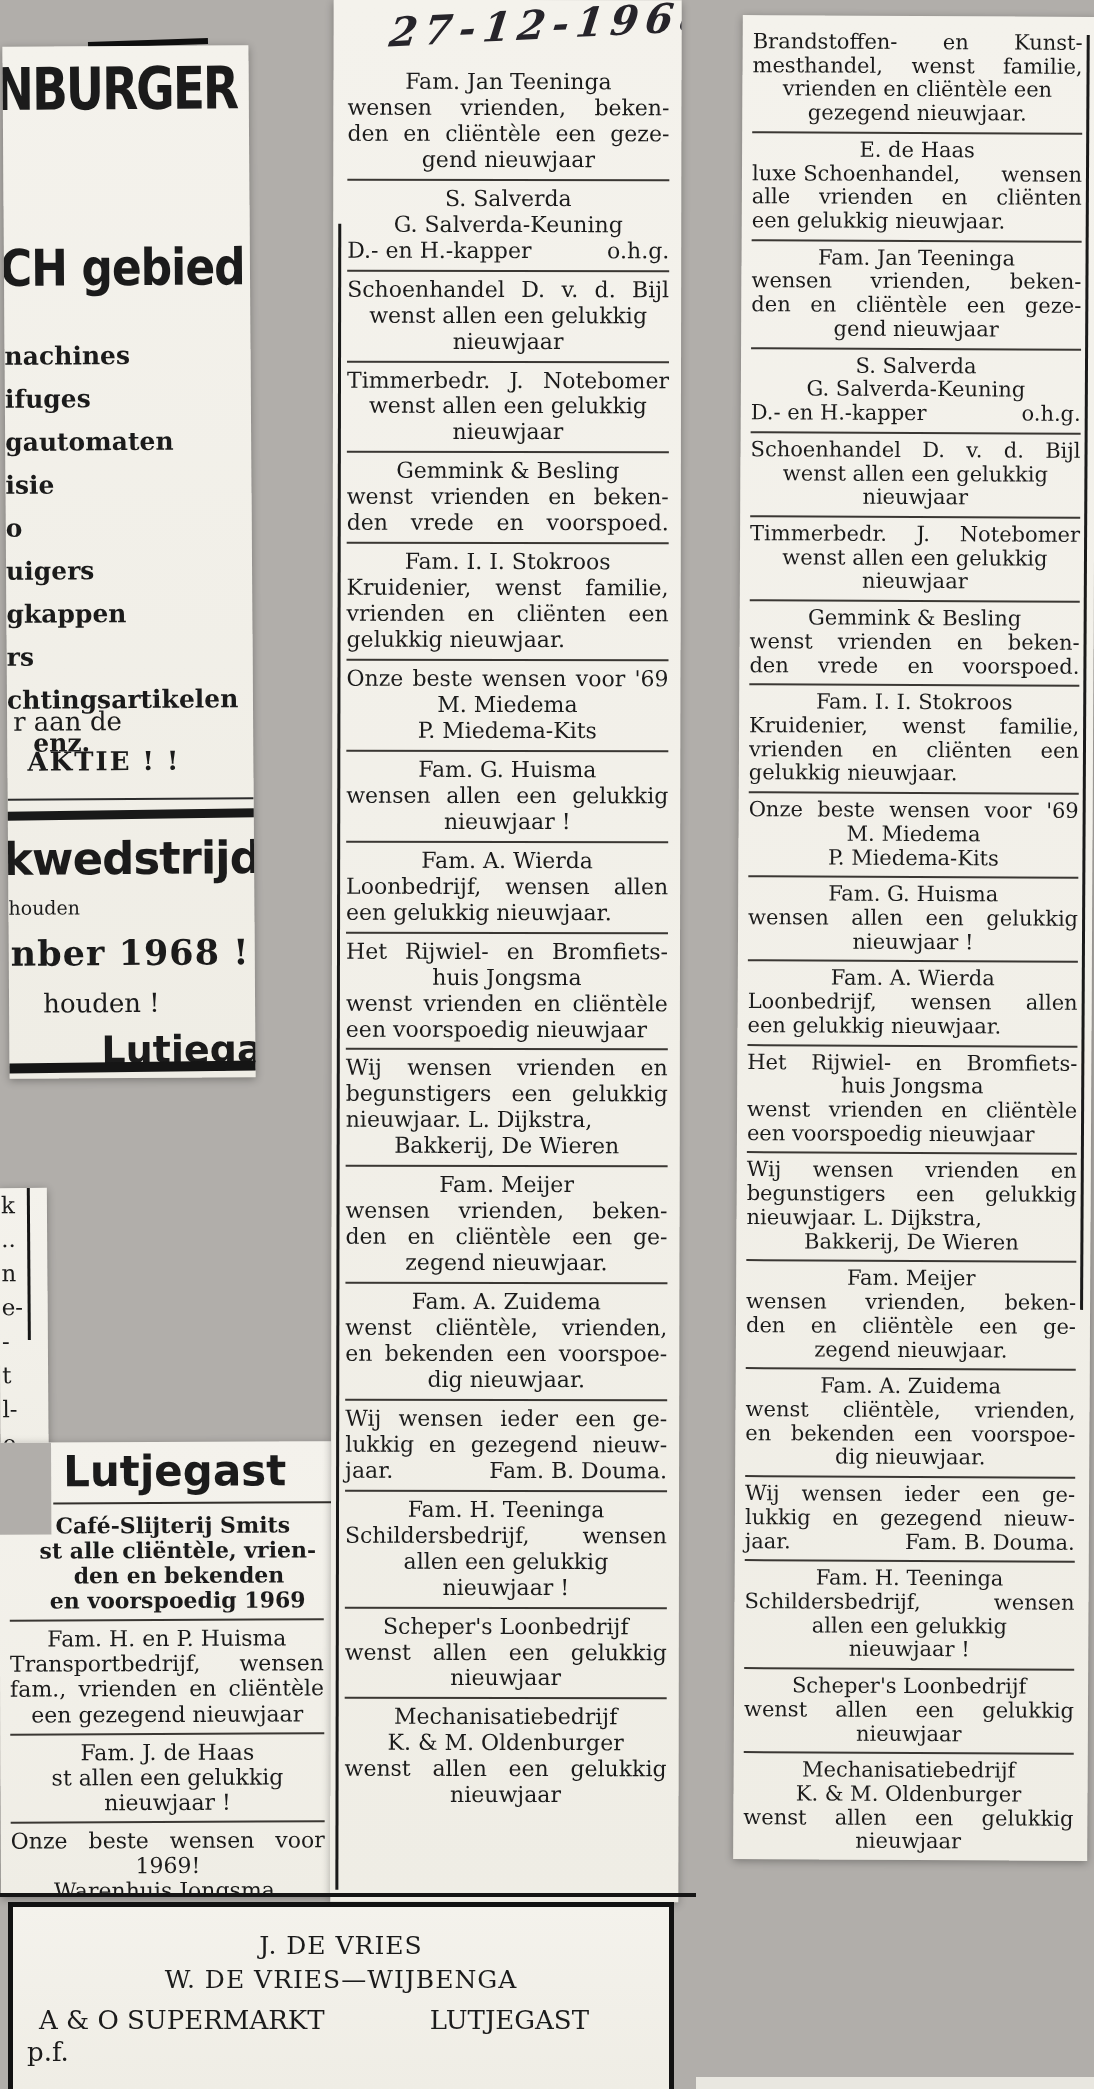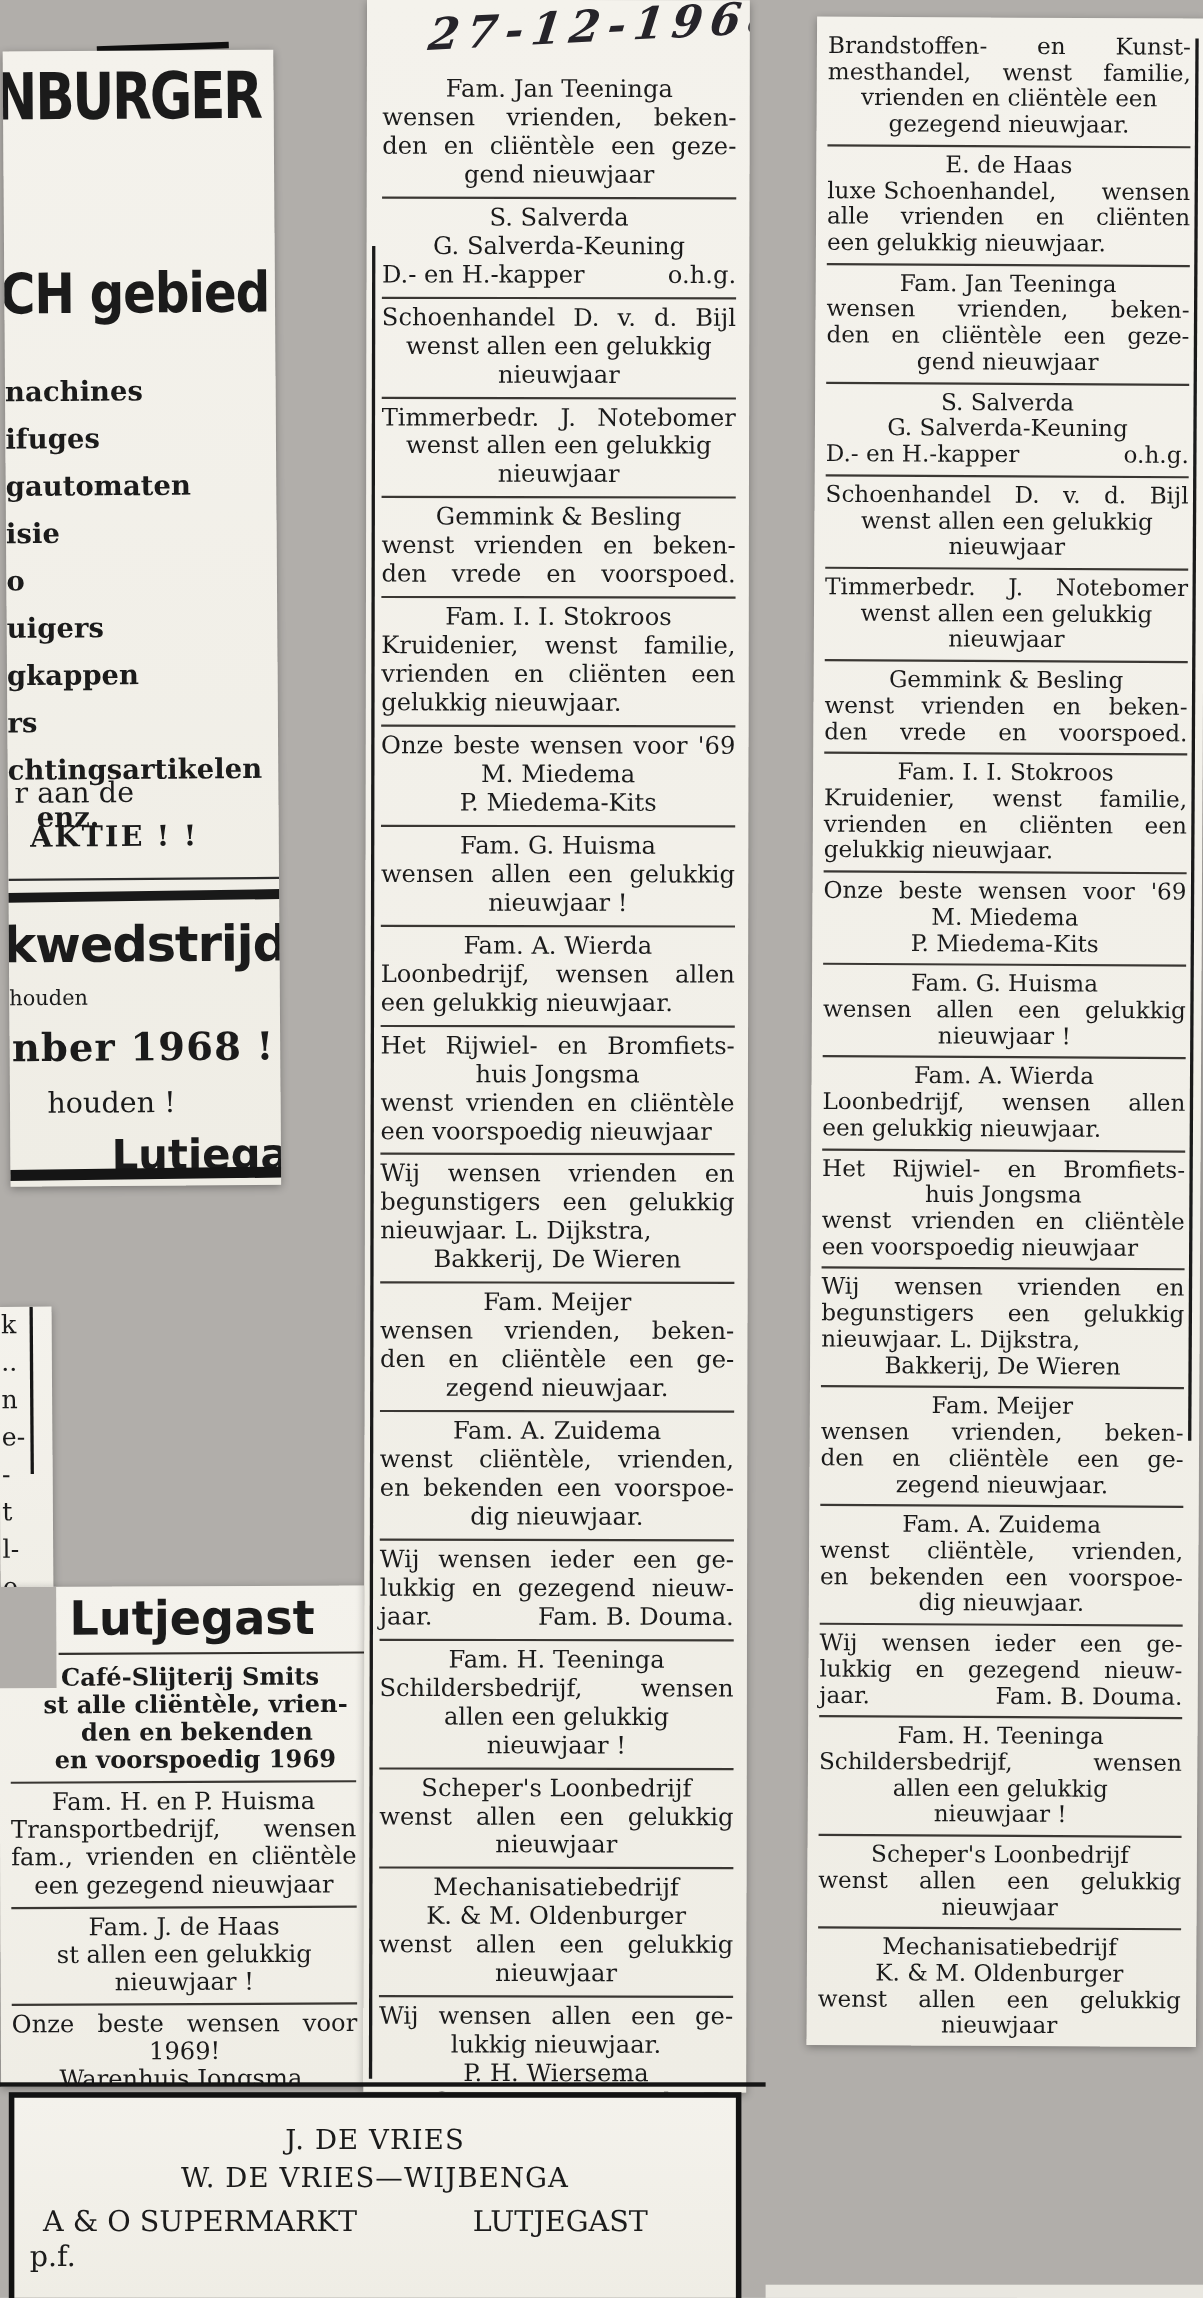--- a/index.html
+++ b/index.html
@@ -259,26 +259,20 @@
           <div class="line c">Scheper's Loonbedrijf</div>
           <div class="line j">wenst allen een gelukkig</div>
           <div class="line c">nieuwjaar</div>
         </div>
         <div class="ad">
           <div class="line c">Mechanisatiebedrijf</div>
           <div class="line c">K. &amp; M. Oldenburger</div>
           <div class="line j">wenst allen een gelukkig</div>
           <div class="line c">nieuwjaar</div>
         </div>
-        <div class="ad">
-          <div class="line j">Wij wensen allen een ge-</div>
-          <div class="line c">lukkig nieuwjaar.</div>
-          <div class="line c">P. H. Wiersema</div>
-          <div class="line j">H. G. Wiersema-v. d. Es</div>
-        </div>
       </div>
   </div>
 
   <div class="clip" id="rightpaper">
     <div class="abs vrule"></div>
     <div class="ads">
         <div class="ad">
           <div class="line j">Brandstoffen- en Kunst-</div>
           <div class="line j">mesthandel, wenst familie,</div>
           <div class="line c">vrienden en cliëntèle een</div>

